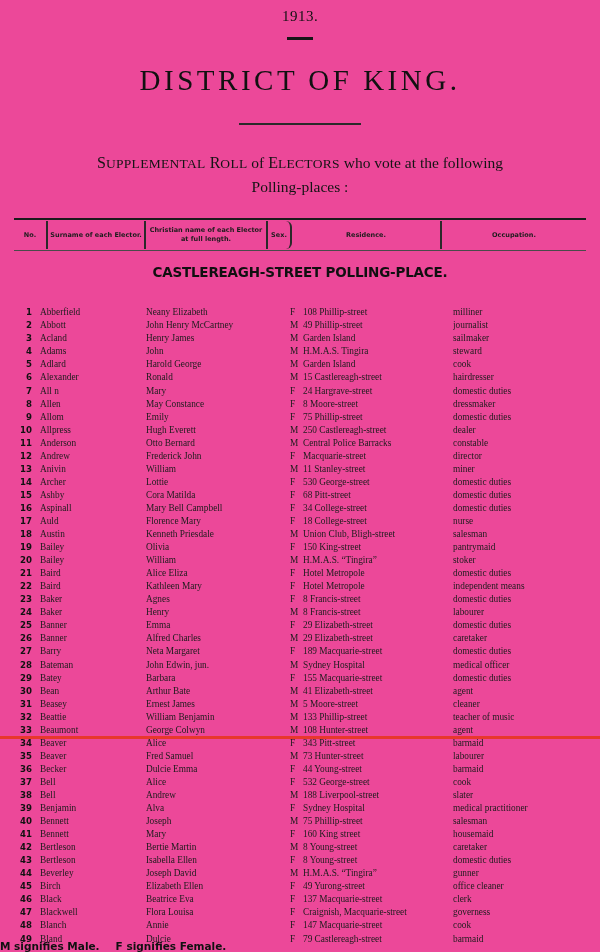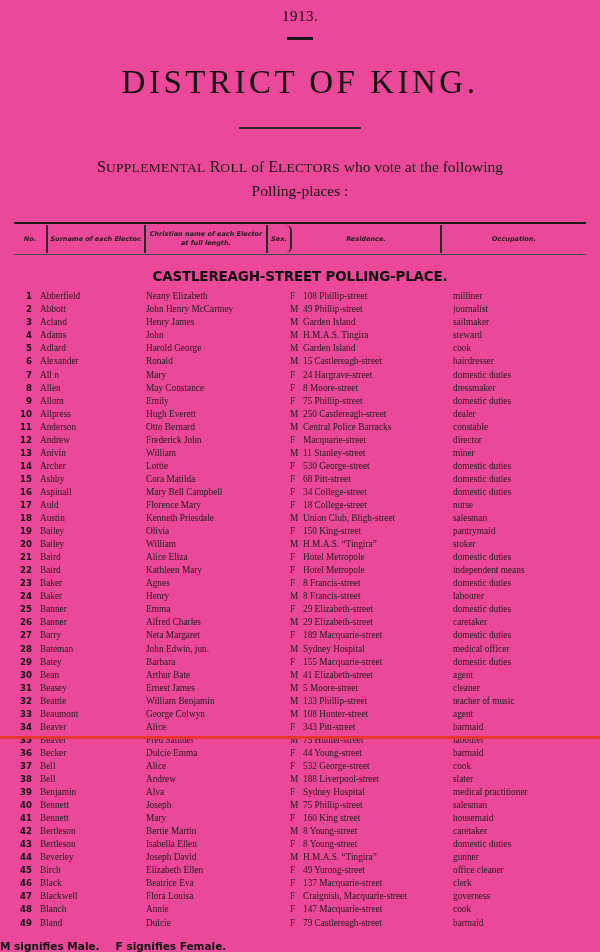--- a/index.html
+++ b/index.html
@@ -42,21 +42,21 @@
     font-family: "DejaVu Sans", "Liberation Sans", sans-serif;
     font-weight: bold;
     font-size: 22px;
     letter-spacing: -0.3px;
     color: #0c0c0c;
     margin-top: 2px;
   }
   .district {
     text-align: center;
     font-family: "Liberation Serif", "DejaVu Serif", serif;
-    font-size: 33px;
+    font-size: 29px;
     letter-spacing: 3.5px;
     color: #111;
     margin-top: 24px;
   }
   .rule-medium {
     width: 122px;
     height: 2px;
     background: #2a2a2a;
     margin: 26px auto 0 auto;
   }
@@ -74,21 +74,20 @@
     letter-spacing: 0.3px;
   }
   .supp .cap {
     font-size: 16px;
   }
 
   
   .thead-wrap {
     margin: 20px 14px 0 14px;
     position: relative;
-    font-style: italic;
   }
   .thead-rule-top {
     height: 2px;
     background: #1b1b1b;
     width: 100%;
   }
   .thead-rule-bottom {
     height: 1px;
     background: #4a4a4a;
     width: 100%;
@@ -165,20 +164,21 @@
     overflow: hidden;
   }
   .c-sex {
     width: 13px;
     box-sizing: border-box;
   }
   .c-residence {
     width: 150px;
     box-sizing: border-box;
     overflow: hidden;
+    margin-top: 20px;
   }
   .c-occupation {
     flex: 1;
     box-sizing: border-box;
     overflow: hidden;
   }
 
   
   .red-line {
     position: absolute;

